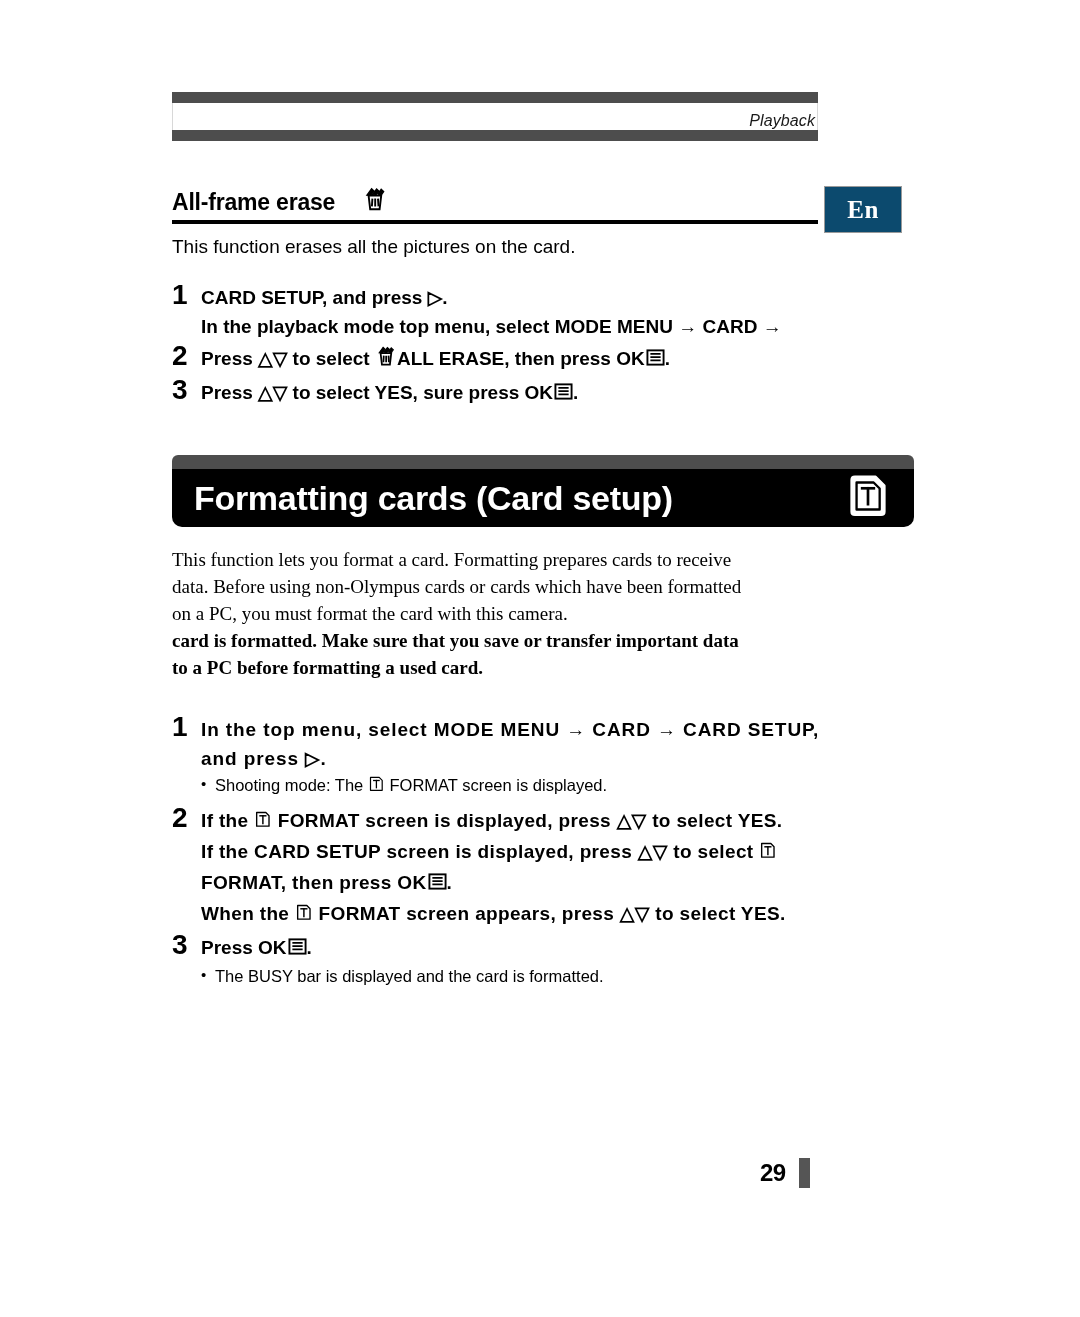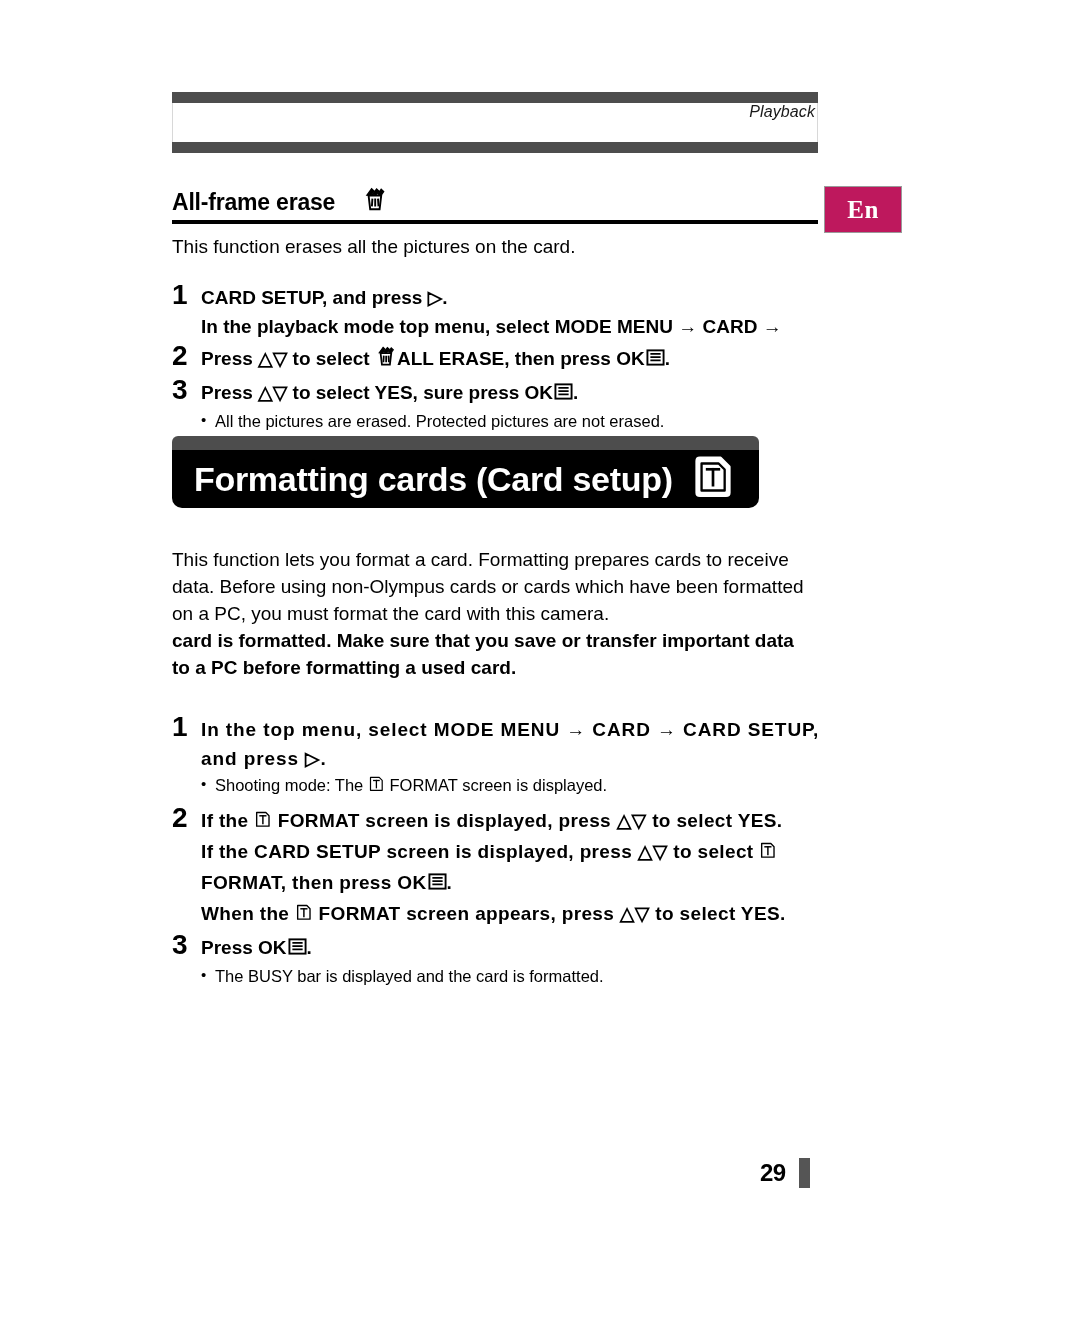--- a/index.html
+++ b/index.html
@@ -27,27 +27,27 @@
     left: 172px;
     top: 92px;
     width: 646px;
   }
   .header-rule-top {
     height: 11px;
     background: #4d4d4d;
     width: 100%;
   }
   .header-mid {
-    height: 39px;
+    height: 27px;
     background: #ffffff;
     border-left: 1px solid #d8d8d8;
     border-right: 1px solid #d8d8d8;
     box-sizing: border-box;
     display: flex;
-    align-items: flex-start;
+    align-items: flex-end;
     justify-content: flex-end;
   }
   .header-chapter {
     font-style: italic;
     font-size: 16px;
     color: #1a1a1a;
     padding-right: 2px;
     letter-spacing: 0.1px;
   }
   .header-rule-bottom {
@@ -56,21 +56,21 @@
     width: 100%;
   }
 
   
   .lang-tab {
     position: absolute;
     left: 824px;
     top: 186px;
     width: 78px;
     height: 47px;
-    background: #be185d;
+    background: #0c4a6e;
     border: 1px solid #9a9a9a;
     box-sizing: border-box;
     display: flex;
     align-items: center;
     justify-content: center;
   }
   .lang-tab span {
     color: #ffffff;
     font-family: "Liberation Serif", serif;
     font-weight: bold;
@@ -185,22 +185,22 @@
     font-size: 15px;
   }
   .notes-indent {
     margin-left: 29px;
   }
 
   
   .title-bar {
     position: absolute;
     left: 172px;
-    top: 436px;
-    width: 587px;
+    top: 455px;
+    width: 742px;
     height: 72px;
   }
   .title-bar-top {
     height: 14px;
     background: #4d4d4d;
     border-top-left-radius: 6px;
     border-top-right-radius: 6px;
   }
   .title-bar-main {
     height: 58px;
@@ -225,20 +225,21 @@
   .para-block {
     position: absolute;
     left: 172px;
     top: 546px;
     width: 668px;
   }
   .para {
     font-size: 19px;
     line-height: 27px;
     margin: 0;
+    font-family: Liberation Serif, serif;
   }
   .para.bold {
     font-weight: bold;
   }
 
   .steps-b {
     position: absolute;
     left: 172px;
     top: 712px;
     width: 690px;
@@ -340,23 +341,20 @@
       <div class="step-body">
         <span class="step-line"><span>Press △▽ to select YES, sure press </span><span class="icon-ok"><span>OK</span><span class="ok-glyph"><svg width="19" height="19" viewBox="0 0 20 20">
                   <rect x="1.5" y="2.5" width="17" height="15" fill="#fff" stroke="#000" stroke-width="2"></rect>
                   <g stroke="#000" stroke-width="1.7">
                     <path d="M4.6 6.2 H15.4 M4.6 9.6 H15.4 M4.6 13.0 H15.4"></path>
                   </g>
                 </svg></span></span><span>.</span></span>
       </div>
     </div>
 
-    <ul class="note-list notes-indent">
-      <li class="note-item">All the pictures are erased. Protected pictures are not erased.</li>
-    </ul>
   </div>
 
   <div class="title-bar">
     <div class="title-bar-top"></div>
     <div class="title-bar-main">
       <span class="title-bar-text">Formatting cards (Card setup)</span>
       <span class="icon-card">
         <svg width="40" height="42" viewBox="0 0 34 36">
           <path d="M3 4.2 C3 2.6 4.2 1.6 5.8 1.6 L23.5 1.6 L31 9.2 L31 31.4 C31 33 29.8 34 28.2 34 L5.8 34 C4.2 34 3 33 3 31.4 Z" fill="#ffffff" stroke="#ffffff" stroke-width="2.2" stroke-linejoin="round"></path>
           <path d="M7.2 6.4 L21.8 6.4 L27.0 11.6 L27.0 29.6 L7.2 29.6 Z" fill="#ffffff" stroke="#000000" stroke-width="2.0" stroke-linejoin="round"></path>

